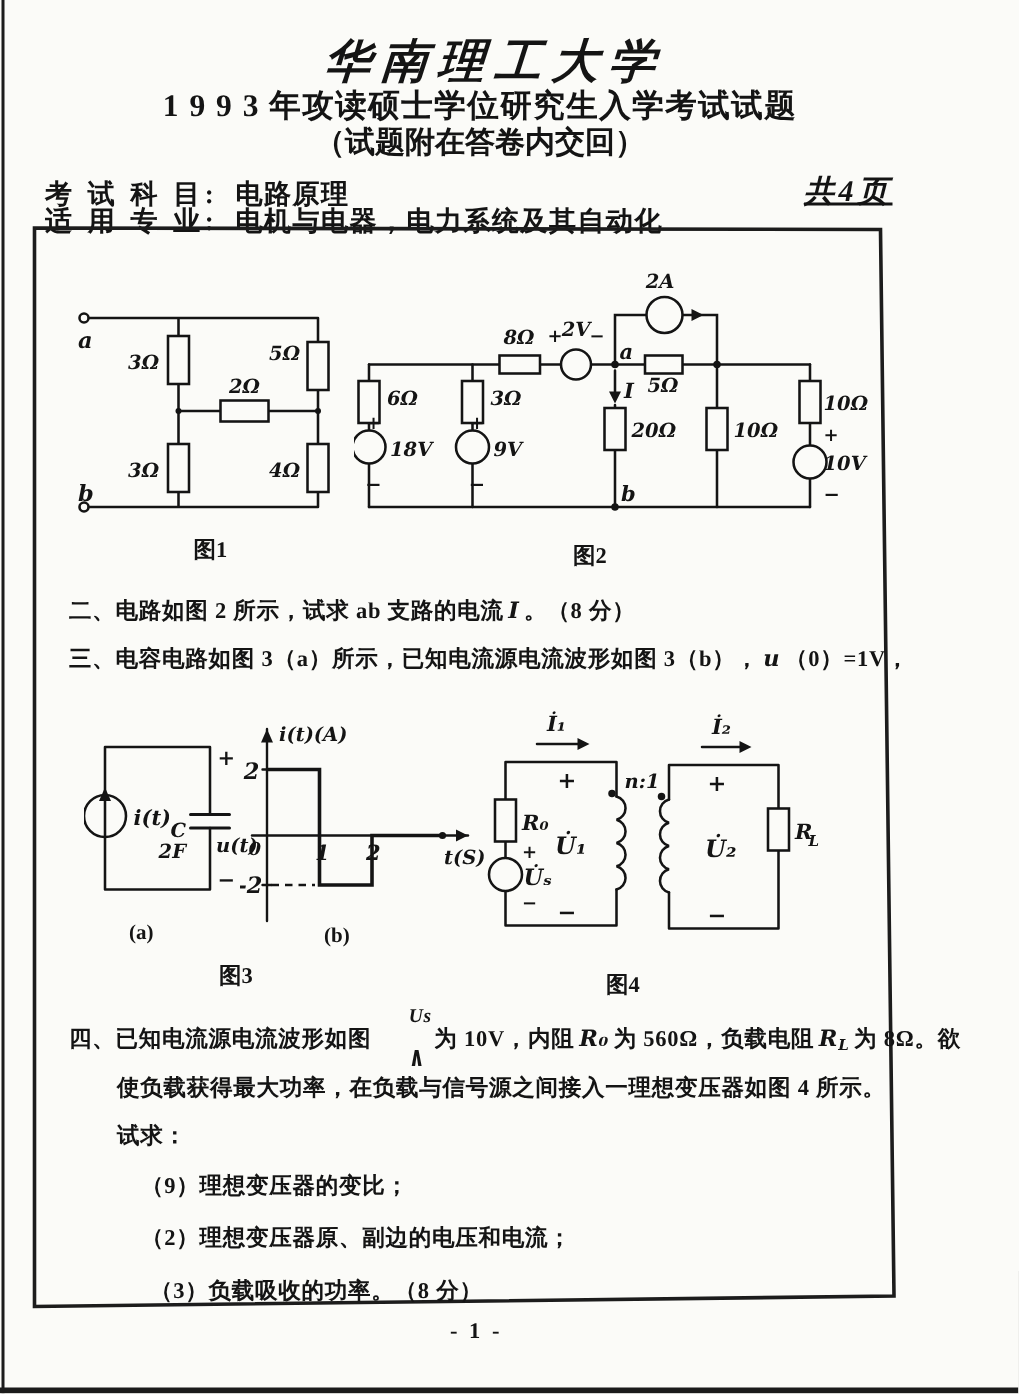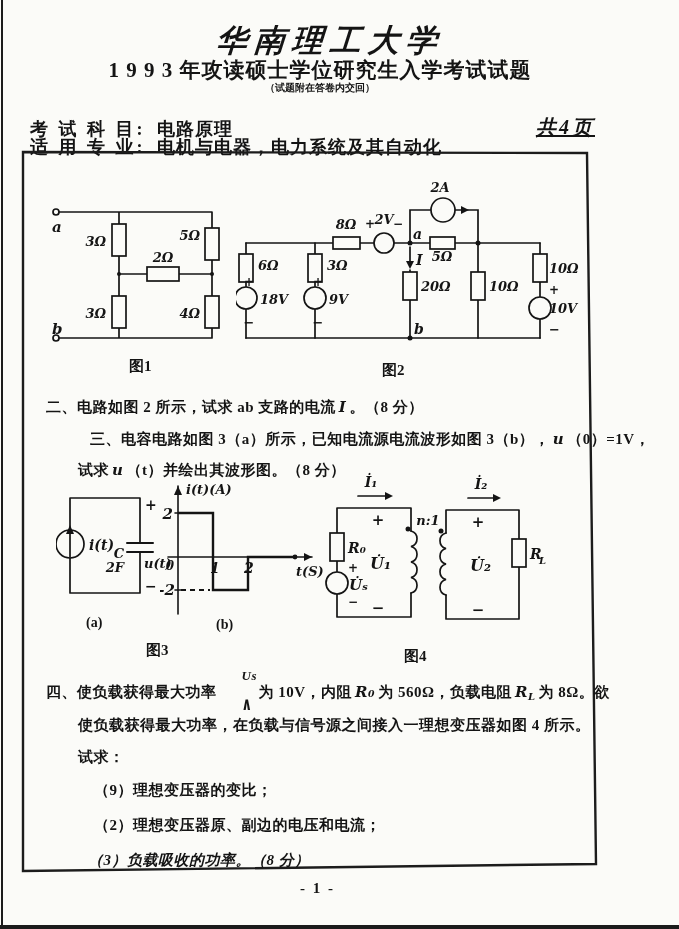--- a/index.html
+++ b/index.html
@@ -9,21 +9,21 @@
     font-family:"Liberation Serif","DejaVu Serif",serif;color:#141414;
   }
   .abs{position:absolute;white-space:nowrap;}
   
   .edge-left{position:absolute;left:1px;top:0;width:2px;height:929px;background:#1b1b1b;}
   .edge-bottom{position:absolute;left:0;top:925px;width:679px;height:4px;background:#1b1b1b;}
   
   .univ{top:20px;left:0;width:660px;text-align:center;font-size:31px;font-weight:bold;
         font-style:italic;letter-spacing:7px;transform:skewX(-4deg);}
   .title{top:56px;left:0;width:640px;text-align:center;font-size:21px;font-weight:bold;letter-spacing:1px;}
-  .subtitle{top:81px;left:0;width:640px;text-align:center;font-size:10px;font-weight:bold;}
+  .subtitle{top:81px;left:0;width:640px;text-align:center;font-size:20px;font-weight:bold;}
   .info{font-size:18px;font-weight:bold;letter-spacing:1px;}
   .info .lbl{letter-spacing:3px;margin-right:6px;}
   .pages-note{left:536px;top:114px;font-size:20px;font-weight:bold;font-style:italic;letter-spacing:3px;text-decoration:underline;}
   
   .qrow{font-size:15px;font-weight:bold;letter-spacing:.5px;}
   .var{font-style:italic;font-family:"DejaVu Serif",serif;padding:0 3px;font-weight:bold;}
   .sub{font-size:10px;vertical-align:-3px;}
   .insert{position:relative;display:inline-block;width:18px;height:1em;vertical-align:bottom;margin-left:24px;}
   .insert .us{position:absolute;left:1px;top:-19px;font-size:13px;font-style:italic;font-weight:bold;}
   .insert .caret{position:absolute;left:1px;top:9px;font-size:13px;font-weight:bold;transform:scaleY(1.4);}
@@ -140,25 +140,22 @@
     <text x="313" y="96" font-size="13">10Ω</text>
     <text x="313" y="117" font-size="12">+</text>
     <text x="313" y="136" font-size="13">10V</text>
     <text x="313" y="157" font-size="13">−</text>
   </svg>
   <div class="abs cap" style="left:382px;top:361px;">图2</div>
 
   <div class="abs qrow" style="left:46px;top:398px;">
     <span>二、电路如图 2 所示，试求 ab 支路的电流</span><span class="var">I</span><span>。（8 分）</span>
   </div>
-  <div class="abs qrow" style="left:46px;top:430px;margin-left:44px;">
+  <div class="abs qrow" style="left:46px;top:430px;">
     <span>三、电容电路如图 3（a）所示，已知电流源电流波形如图 3（b），</span><span class="var">u</span><span>（0）=1V，</span>
-  </div>
-  <div class="abs qrow" style="left:78px;top:461px;">
-    <span>试求</span><span class="var">u</span><span>（t）并绘出其波形图。（8 分）</span>
   </div>
 
   <svg class="abs" style="left:56px;top:484px;" width="120" height="130" viewBox="0 0 120 130">
     <g stroke="#141414" stroke-width="1.7" fill="none" stroke-linecap="round">
       <path d="M14,14 H84 M14,109 H84 M14,14 V46 M14,74 V109 M84,14 V59 M84,68 V109"></path>
       <circle cx="14" cy="60" r="14" fill="#fbfbf8"></circle>
       <path d="M14,73 V46"></path>
       <path d="M71,59 H97 M71,68 H97" stroke-width="2"></path>
     </g>
     <polygon points="10,50 14,41 18,50" fill="#141414"></polygon>
@@ -224,23 +221,23 @@
     <text x="107" y="54" font-size="13" text-anchor="middle">n:1</text>
     <text x="157" y="56" font-size="15" text-anchor="middle">+</text>
     <text x="149" y="100" font-size="16">U̇₂</text>
     <text x="157" y="144" font-size="15" text-anchor="middle">−</text>
     <text x="209" y="88" font-size="14">R</text>
     <text x="218" y="93" font-size="10">L</text>
   </svg>
   <div class="abs cap" style="left:404px;top:647px;">图4</div>
 
   <div class="abs qrow" style="left:46px;top:683px;">
-    <span>四、使负载获得最大功率</span><span class="insert"><span class="us">Us</span><span class="caret">∧</span></span><span>为 10V，内阻</span><span class="var">R₀</span><span>为 560Ω，负载电阻</span><span class="var"><span>R</span><span class="sub">L</span></span><span>为 8Ω。欲</span>
+    <span>四、已知电流源电流波形如图</span><span class="insert"><span class="us">Us</span><span class="caret">∧</span></span><span>为 10V，内阻</span><span class="var">R₀</span><span>为 560Ω，负载电阻</span><span class="var"><span>R</span><span class="sub">L</span></span><span>为 8Ω。欲</span>
   </div>
   <div class="abs qrow" style="left:78px;top:716px;">使负载获得最大功率，在负载与信号源之间接入一理想变压器如图 4 所示。</div>
   <div class="abs qrow" style="left:78px;top:748px;">试求：</div>
   <div class="abs qrow" style="left:94px;top:781px;">（9）理想变压器的变比；</div>
   <div class="abs qrow" style="left:94px;top:816px;">（2）理想变压器原、副边的电压和电流；</div>
-  <div class="abs qrow" style="left:88px;top:851px;font-style:italic;">（3）负载吸收的功率。（8 分）</div>
+  <div class="abs qrow" style="left:100px;top:851px;">（3）负载吸收的功率。（8 分）</div>
 
   <div class="abs pagenum">- 1 -</div>
 
 </div>
 
 </body></html>

